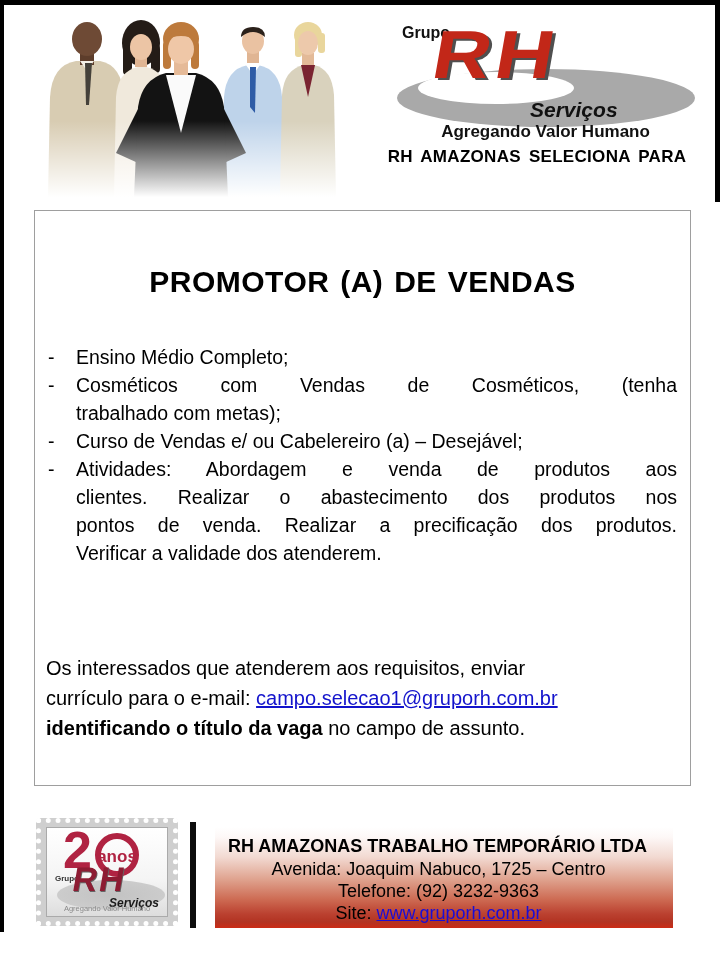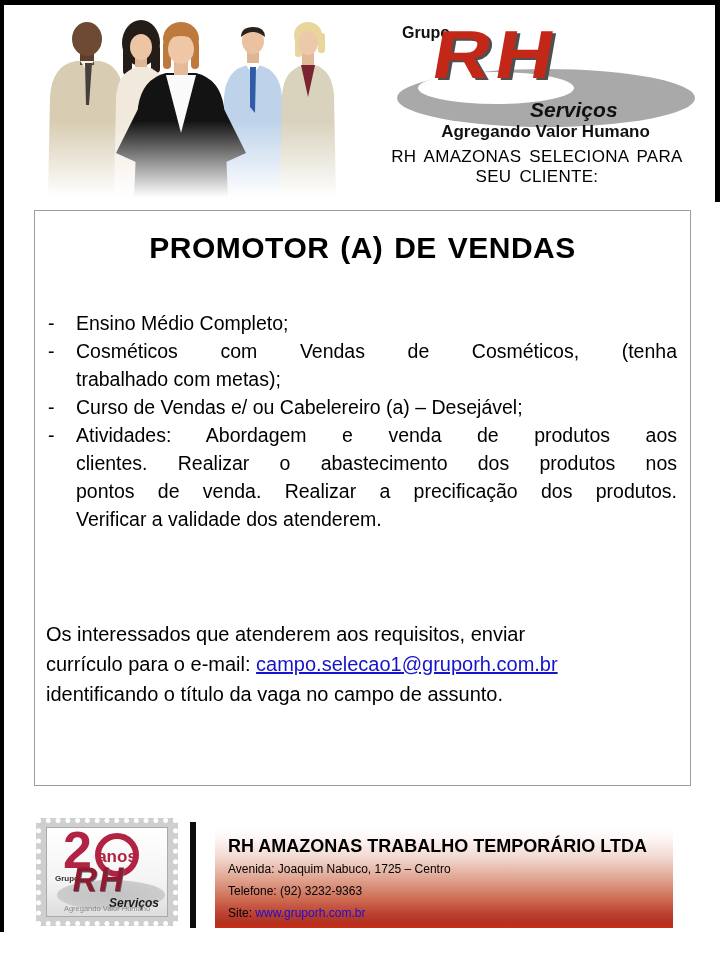--- a/index.html
+++ b/index.html
@@ -24,42 +24,42 @@
     position:absolute;left:52px;top:-6px;font-size:68px;line-height:72px;font-weight:bold;
     color:#c22718;transform:skewX(-10deg) scaleX(1.18);transform-origin:left top;
     text-shadow:3px 2px 0 #4f4f4f;letter-spacing:4px;
   }
   .logo-servicos{position:absolute;left:142px;top:74px;font-size:21px;font-weight:bold;font-style:italic;color:#111;}
   .logo-tagline{position:absolute;left:0;top:98px;width:100%;text-align:center;font-size:17px;font-weight:bold;color:#111;}
 
   
   .intro{
     position:absolute;left:366px;top:147px;width:342px;text-align:center;
-    font-size:17px;line-height:19.5px;font-weight:normal;letter-spacing:.3px;word-spacing:3px;color:#000;
+    font-size:17px;line-height:19.5px;font-weight:bold;letter-spacing:.3px;word-spacing:3px;color:#000;
   }
 
   
   .main-box{
     position:absolute;left:34px;top:210px;width:657px;height:576px;
     border:1px solid #9e9e9e;box-sizing:border-box;background:#fff;
   }
   .job-title{
-    margin-top:20px;text-align:center;font-size:30px;font-weight:bold;
+    margin-top:54px;text-align:center;font-size:30px;font-weight:bold;
     letter-spacing:.5px;word-spacing:2px;color:#000;
   }
   .req-list{margin-top:44px;padding:0 13px 0 0;}
   .req{position:relative;padding-left:41px;font-size:19.5px;line-height:28px;}
   .req .dash{position:absolute;left:13px;top:0;}
   .req-line{text-align:left;}
   .req-line.jl{text-align:justify;text-align-last:justify;}
   .contact{
     margin-top:86px;padding:0 14px 0 11px;font-size:20px;line-height:30px;
   }
   .contact a{color:#1414cc;text-decoration:underline;cursor:pointer;}
-  .contact b{font-weight:normal;}
+  .contact b{font-weight:bold;}
 
   
   .stamp{
     position:absolute;left:36px;top:818px;width:142px;height:108px;box-sizing:border-box;
     background:#cfcfcf;border:5px dotted #ffffff;border-radius:4px;
   }
   .stamp-inner{
     position:absolute;left:5px;top:4px;right:5px;bottom:4px;
     background:linear-gradient(180deg,#ffffff 0%,#f4f4f4 60%,#dddddd 100%);
     border:1px solid #aaa;overflow:hidden;
@@ -78,22 +78,22 @@
   .stamp-tagline{position:absolute;left:0;bottom:3px;width:100%;text-align:center;font-size:7.5px;color:#8a8a8a;}
 
   .footer-divider{position:absolute;left:190px;top:822px;width:6px;height:106px;background:#0d0d0d;}
 
   .redbox{
     position:absolute;left:215px;top:827px;width:458px;height:101px;box-sizing:border-box;
     padding:7px 24px 0 13px;
     background:linear-gradient(180deg,#ffffff 0%,#fdf8f7 10%,#f2d9d1 30%,#dfa28e 52%,#cd6a52 72%,#bb4130 86%,#b23322 94%,#cb2b16 100%);
   }
   .redbox .co-name{font-size:18px;line-height:24px;font-weight:bold;color:#000;}
-  .redbox .co-line{font-size:12px;line-height:22px;color:#000;}
-  .redbox a{color:#1a0dd6;cursor:pointer;}
+  .redbox .co-line{font-size:18px;line-height:22px;color:#000;text-align:center;}
+  .redbox a{color:#1a0dd6;text-decoration:underline;cursor:pointer;}
 </style>
 </head>
 <body>
 
 <div id="canvas">
 
   <div class="frame-top"></div>
   <div class="frame-left"></div>
   <div class="frame-right"></div>
 
@@ -155,21 +155,20 @@
       <ellipse cx="100" cy="20" rx="78" ry="16" fill="#ffffff"></ellipse>
     </svg>
     <div class="logo-grupo">Grupo</div>
     <div class="logo-rh">RH</div>
     <div class="logo-servicos">Serviços</div>
     <div class="logo-tagline">Agregando Valor Humano</div>
   </div>
 
   <div class="intro">
     <div>RH AMAZONAS SELECIONA PARA</div>
-    <div>SEU CLIENTE:</div>
   </div>
 
   <div class="main-box">
     <div class="job-title">PROMOTOR (A) DE VENDAS</div>
 
     <div class="req-list">
       <div class="req">
         <span class="dash">-</span>
         <div class="req-line">Ensino Médio Completo;</div>
       </div>

